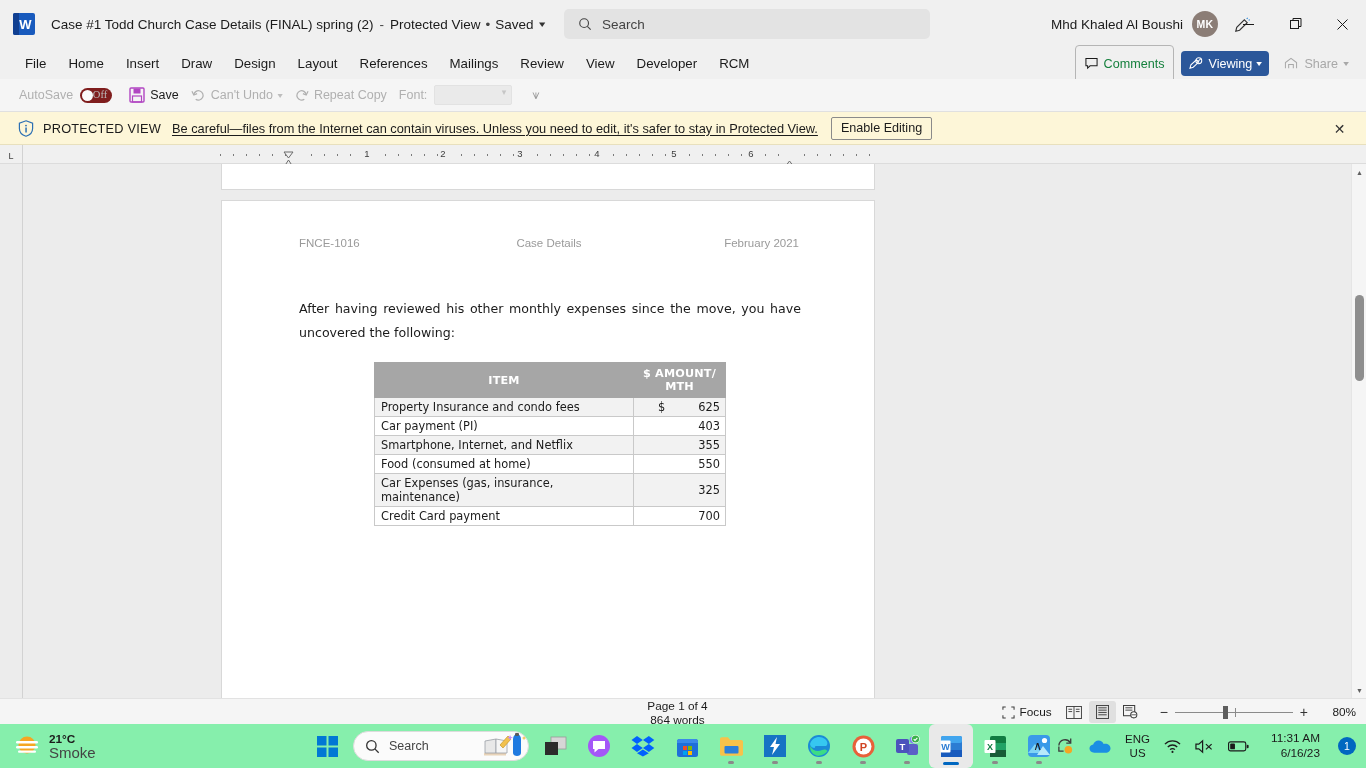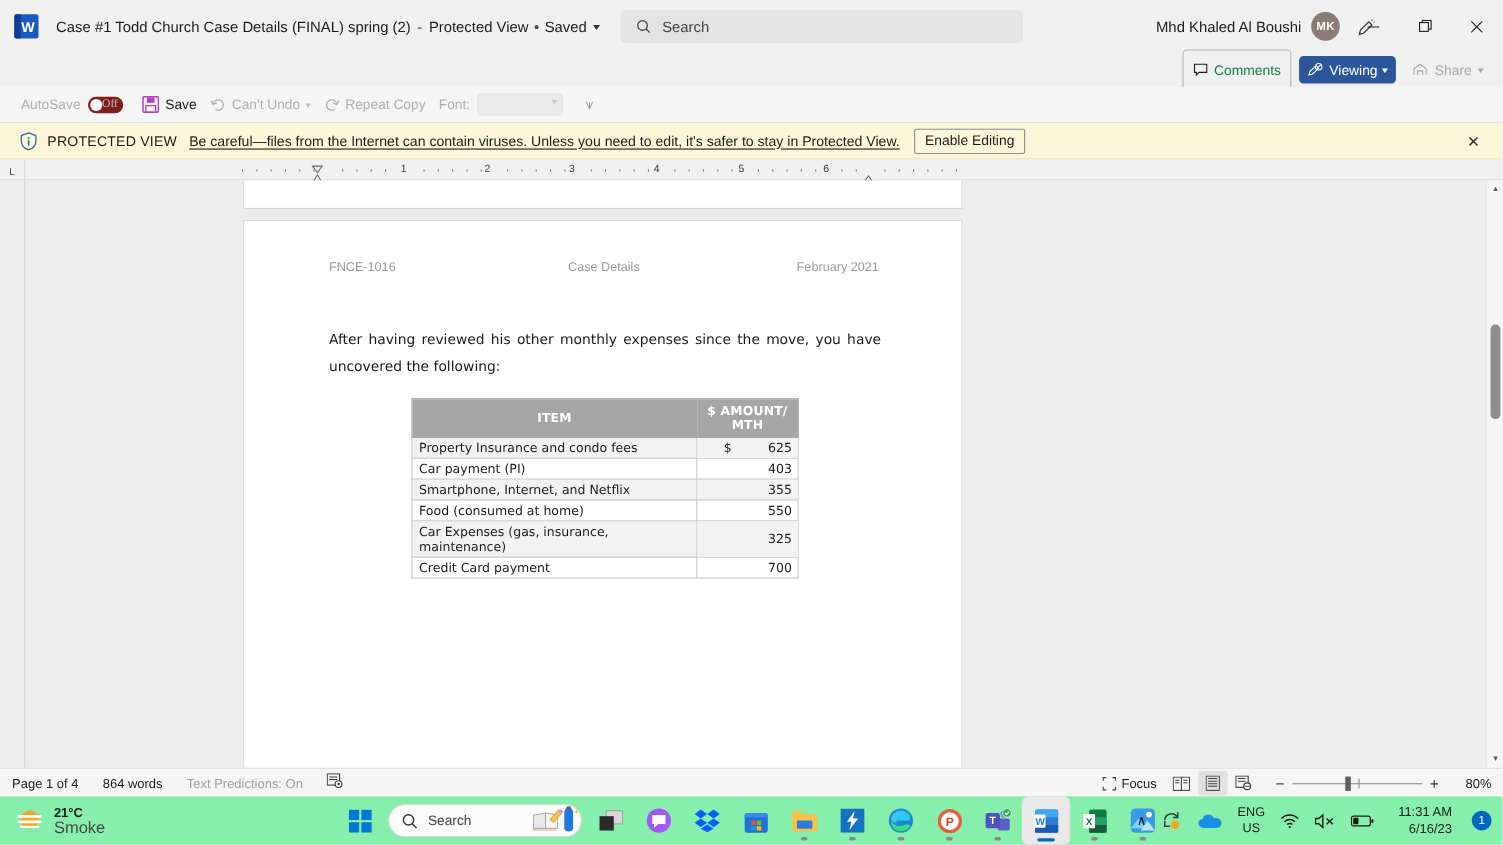--- a/index.html
+++ b/index.html
@@ -230,21 +230,21 @@
   .sb-up { top: 0; } .sb-down { bottom: 0; }
   .sb-thumb {
     position: absolute; left: 3px; top: 131px; width: 9px; height: 86px;
     background: #8e8e8e; border-radius: 5px;
   }
 
   
   .statusbar {
     position: absolute; left: 0; top: 698px; width: 1366px; height: 26px;
     background: #f5f5f5; border-top: 1px solid #e2e2e2;
-    display: flex; align-items: center; padding-left: 11px;
+    display: flex; align-items: center; padding-left: 11px; flex-direction: column;
   }
   .sitem { font-size: 11.8px; color: #1b1b1b; margin-right: 22px; white-space: nowrap; }
   .sitem.dim { color: #a0a0a0; }
   .status-right {
     position: absolute; right: 10px; top: 0; height: 26px;
     display: flex; align-items: center; gap: 0;
   }
   .sbtn {
     display: flex; align-items: center; gap: 5px; height: 22px;
     padding: 0 7px; font-size: 11.8px; color: #1b1b1b; border-radius: 3px;
@@ -364,20 +364,35 @@
       </svg>
     </div>
     <div class="wbtn close" id="btn-close">
       <svg width="11" height="11" viewBox="0 0 11 11">
         <line x1="0.5" y1="0.5" x2="10.5" y2="10.5" stroke="#1b1b1b" stroke-width="1"></line>
         <line x1="10.5" y1="0.5" x2="0.5" y2="10.5" stroke="#1b1b1b" stroke-width="1"></line>
       </svg>
     </div>
   </div>
 
+  <div class="ribbon-tabs">
+    <div class="rtab">File</div>
+    <div class="rtab">Home</div>
+    <div class="rtab">Insert</div>
+    <div class="rtab">Draw</div>
+    <div class="rtab">Design</div>
+    <div class="rtab">Layout</div>
+    <div class="rtab">References</div>
+    <div class="rtab">Mailings</div>
+    <div class="rtab">Review</div>
+    <div class="rtab">View</div>
+    <div class="rtab">Developer</div>
+    <div class="rtab">RCM</div>
+    <div class="rtab"></div>
+  </div>
 
   <div class="ribbon-right">
     <div class="btn-comments">
       <svg width="13" height="13" viewBox="0 0 14 14">
         <path d="M1 1.5 H13 V9.5 H5.5 L2.8 12 V9.5 H1 Z" fill="none" stroke="#1b1b1b" stroke-width="1.1"></path>
       </svg>
       <span>Comments</span>
     </div>
     <div class="btn-viewing">
       <svg width="14" height="13" viewBox="0 0 15 14">

